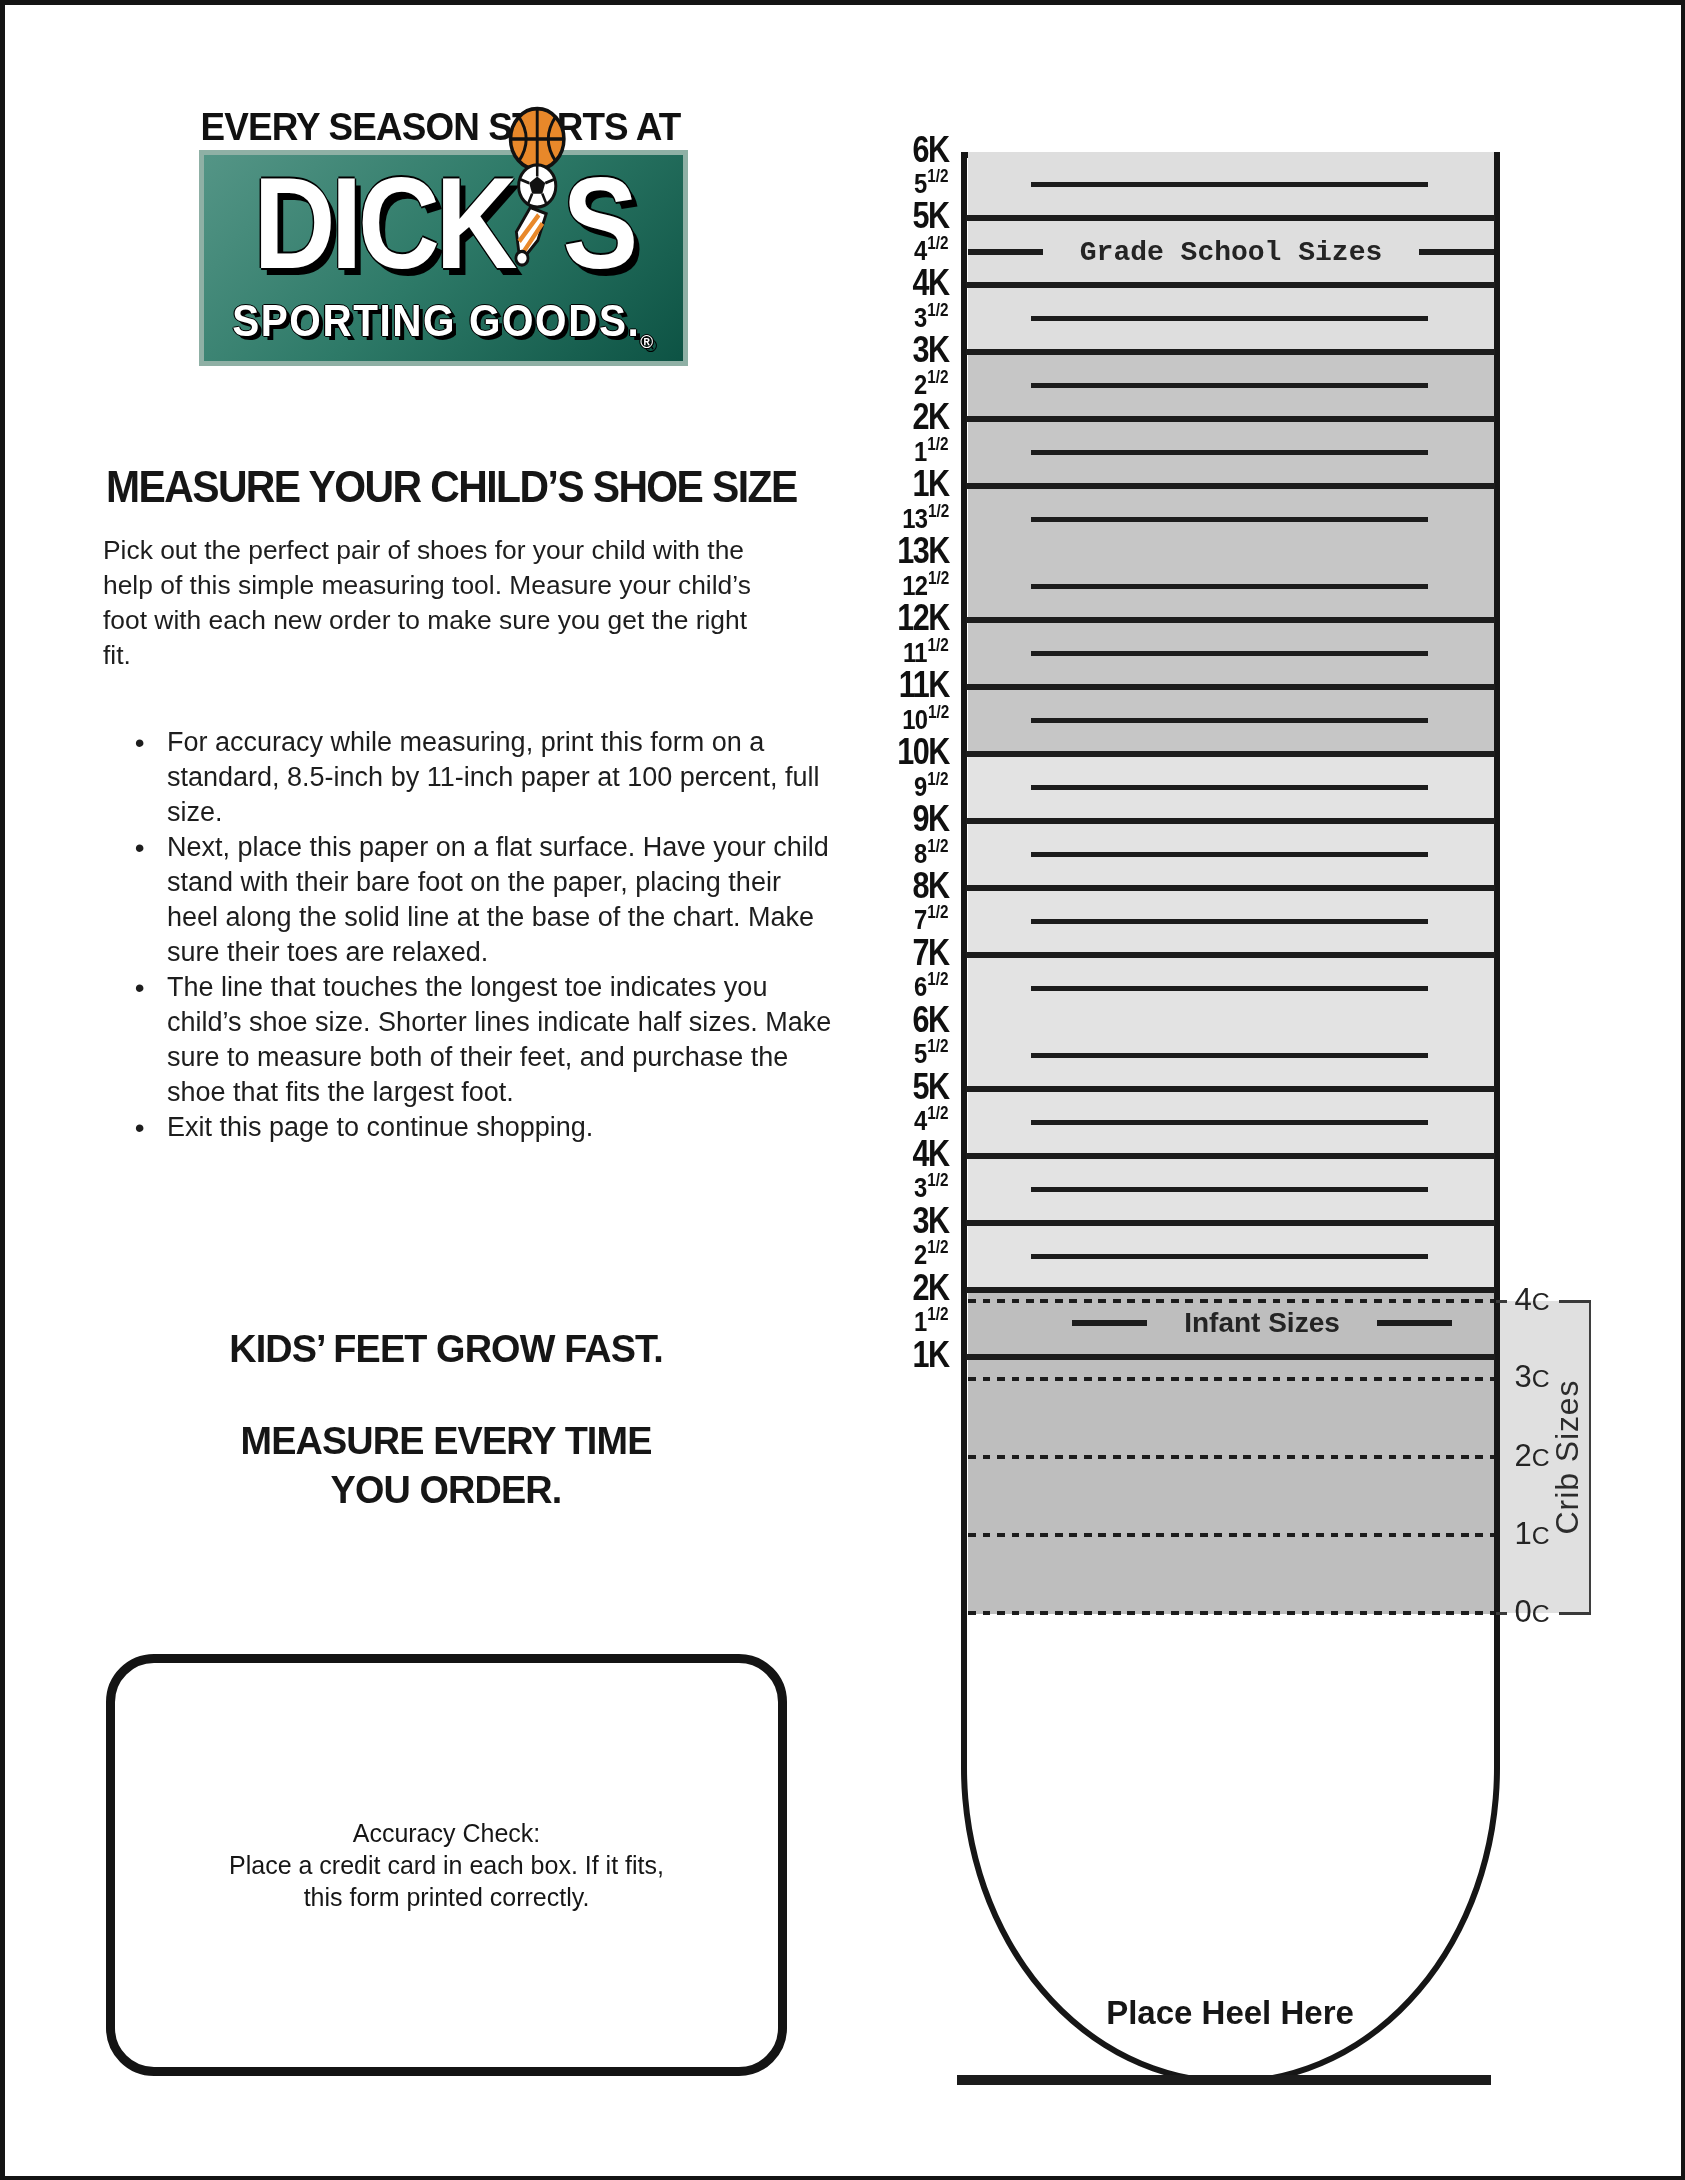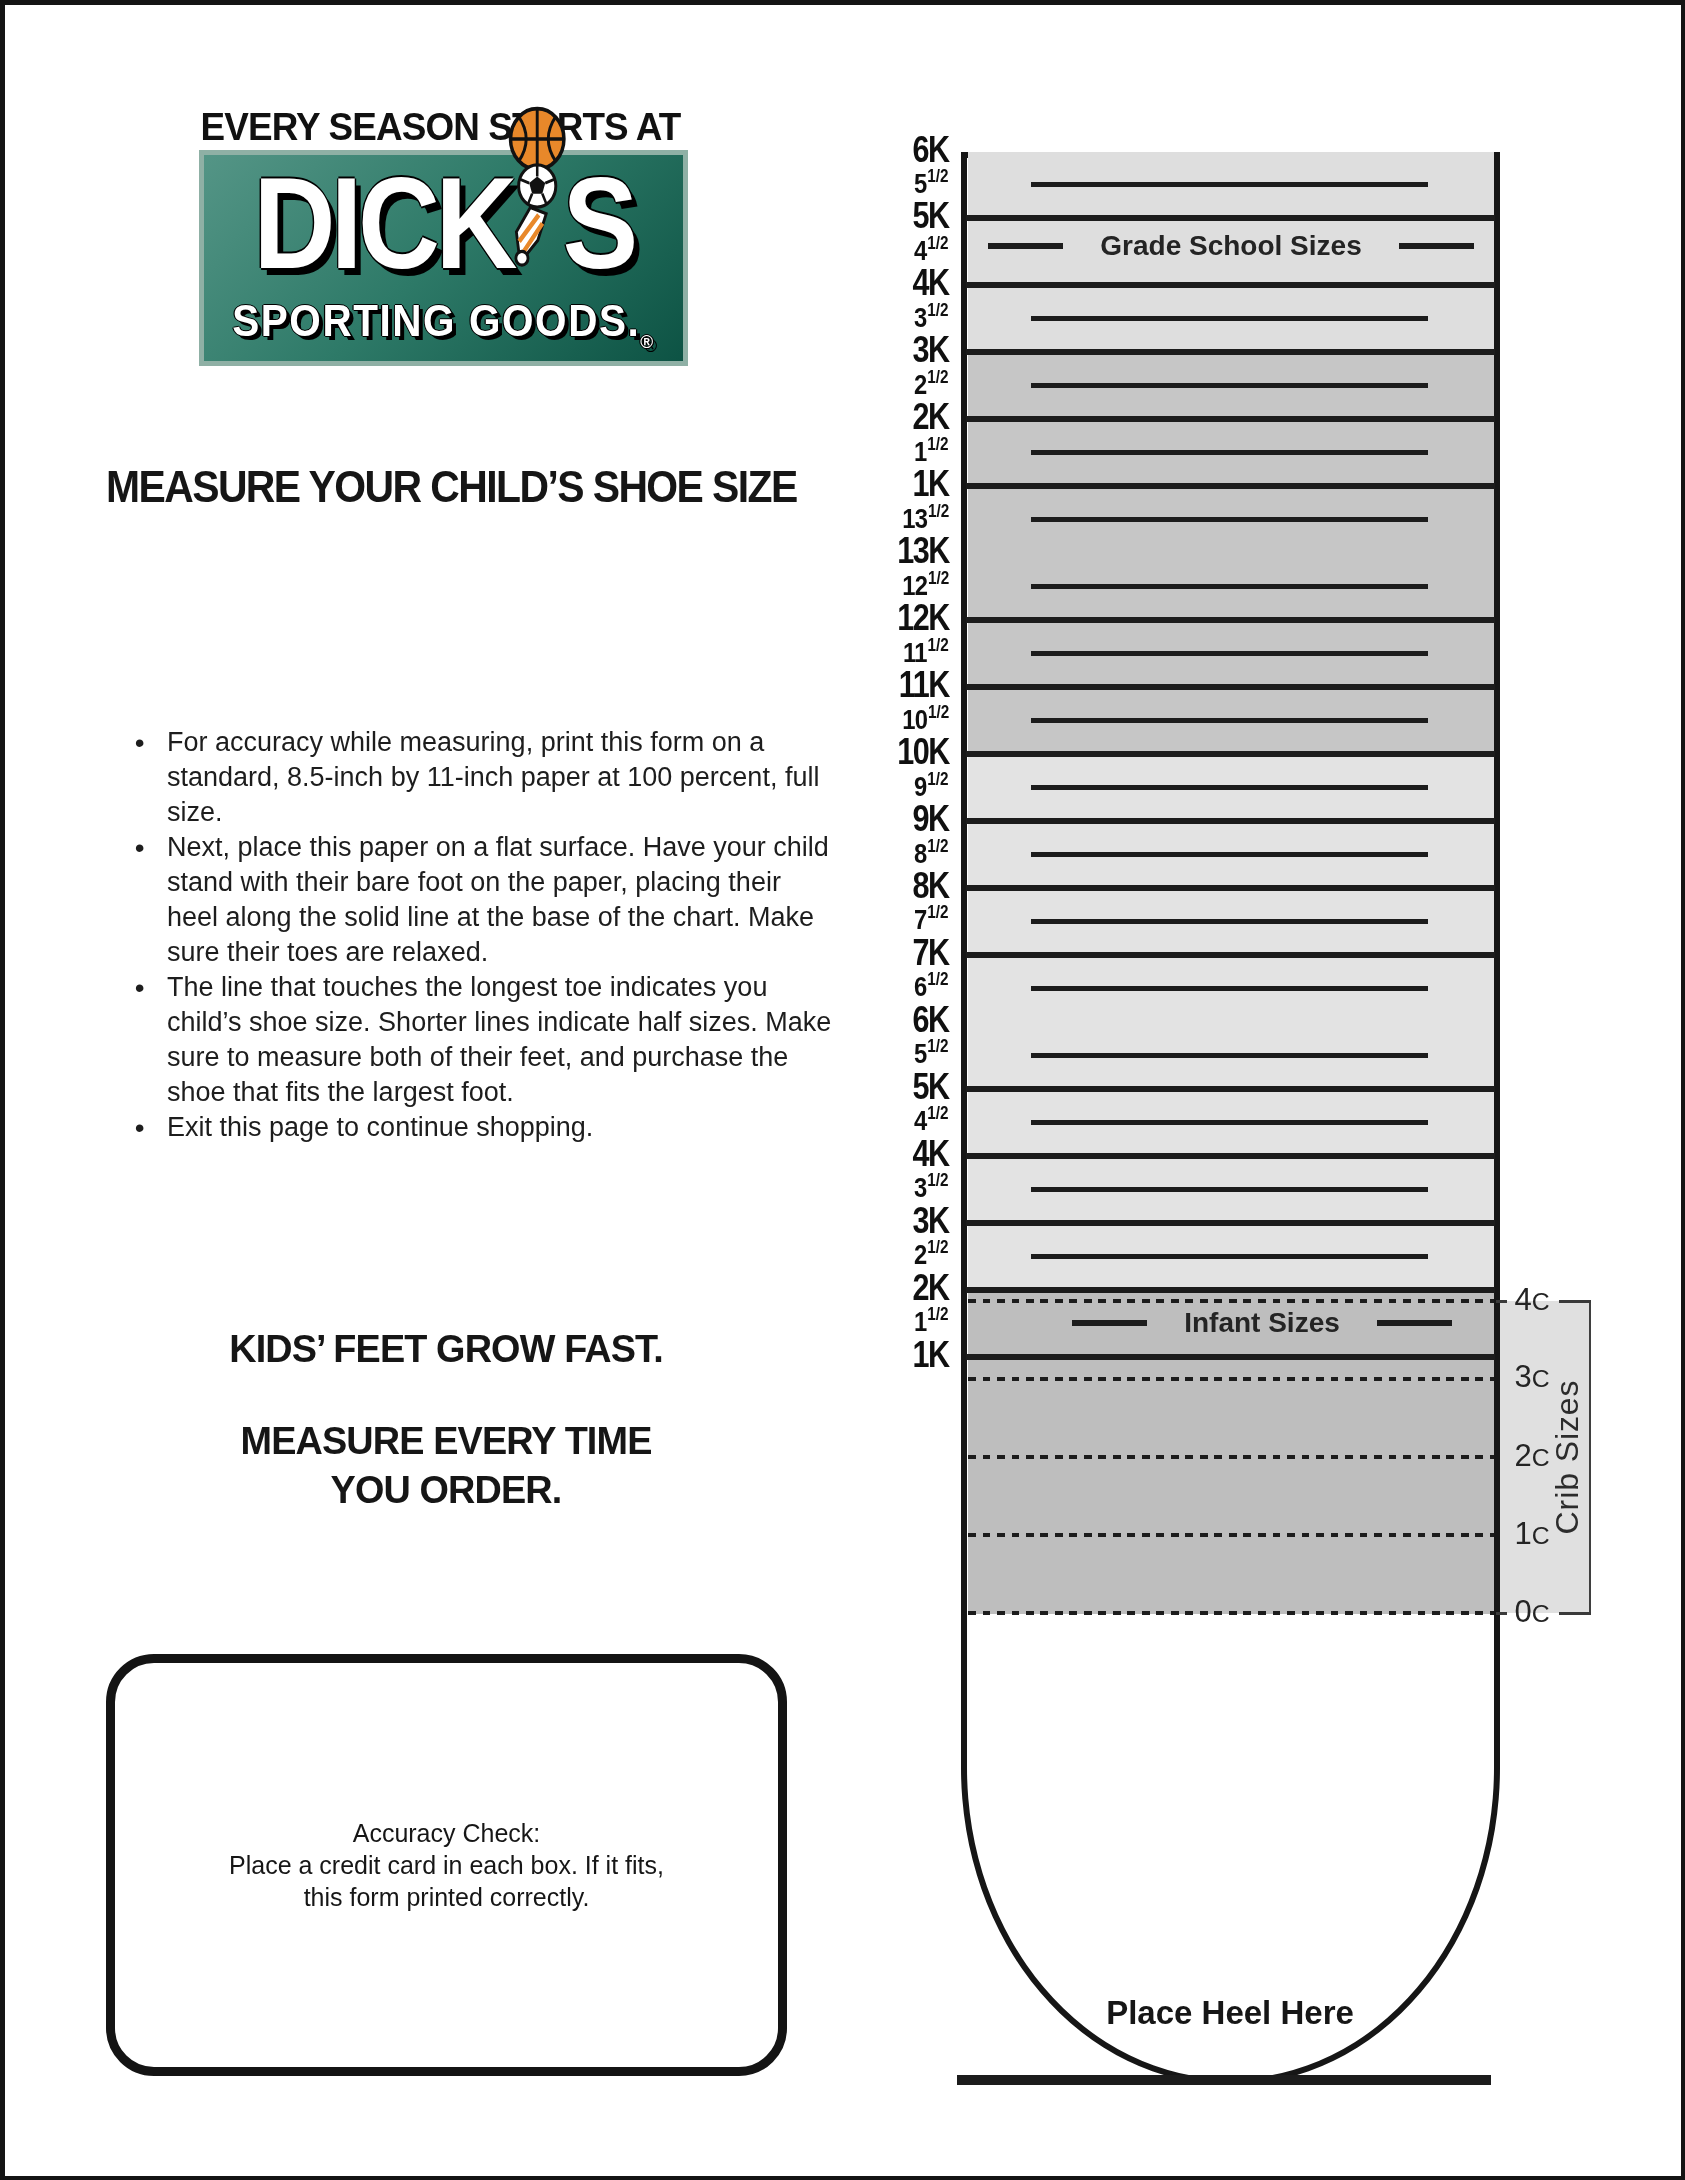--- a/index.html
+++ b/index.html
@@ -130,20 +130,21 @@
           <path d="M22 96 L66 38 M16 72 L58 22" stroke="#e8882a" stroke-width="9"></path>
           <circle cx="22" cy="104" r="13" fill="#fff" stroke="#111" stroke-width="6"></circle>
         </svg>
       </span>
         <span>S</span>
     </div>
     <div class="logo-subtitle"><span>SPORTING GOODS.</span><span class="reg">®</span></div>
   </div>
 
   <div class="main-heading">MEASURE YOUR CHILD’S SHOE SIZE</div>
+  <div class="intro-paragraph">Pick out the perfect pair of shoes for your child with the help of this simple measuring tool. Measure your child’s foot with each new order to make sure you get the right fit.</div>
   <ul class="instruction-list">
       <li>For accuracy while measuring, print this form on a standard, 8.5-inch by 11-inch paper at 100 percent, full size.</li>
       <li>Next, place this paper on a flat surface. Have your child stand with their bare foot on the paper, placing their heel along the solid line at the base of the chart. Make sure their toes are relaxed.</li>
       <li>The line that touches the longest toe indicates you child’s shoe size. Shorter lines indicate half sizes. Make sure to measure both of their feet, and purchase the shoe that fits the largest foot.</li>
       <li>Exit this page to continue shopping.</li>
     </ul>
 
   <div class="reminder-1">KIDS’ FEET GROW FAST.</div>
   <div class="reminder-2">
     <div>MEASURE EVERY TIME</div>
@@ -167,21 +168,21 @@
 <div class="band" style="top: 147px; height: 201px; background: rgb(222, 222, 222);"></div>
     <div class="band" style="top: 347px; height: 402px; background: rgb(198, 198, 198);"></div>
     <div class="band" style="top: 749px; height: 536px; background: rgb(227, 227, 227);"></div>
     <div class="band" style="top: 1285px; height: 324px; background: rgb(190, 190, 190);"></div>
     <div class="size-label" style="top: 147px;"><span class="sq"><span class="main">6K</span></span></div>
     <div class="size-label half" style="top: 180px;"><span class="sq"><span class="main">5</span><span class="frac">1/2</span></span></div>
     <div class="line-half" style="top: 177px;"></div>
     <div class="size-label" style="top: 213px;"><span class="sq"><span class="main">5K</span></span></div>
     <div class="line-full" style="top: 210px;"></div>
     <div class="size-label half" style="top: 247px;"><span class="sq"><span class="main">4</span><span class="frac">1/2</span></span></div>
-    <div class="section-row half" style="top: 224px; height: 34px;">
+    <div class="section-row half" style="top: 230px; height: 34px; font-family: Liberation Mono, monospace;">
       <span class="seg"></span>
       <span class="txt">Grade School Sizes</span>
       <span class="seg"></span>
     </div>
     <div class="size-label" style="top: 280px;"><span class="sq"><span class="main">4K</span></span></div>
     <div class="line-full" style="top: 277px;"></div>
     <div class="size-label half" style="top: 314px;"><span class="sq"><span class="main">3</span><span class="frac">1/2</span></span></div>
     <div class="line-half" style="top: 311px;"></div>
     <div class="size-label" style="top: 347px;"><span class="sq"><span class="main">3K</span></span></div>
     <div class="line-full" style="top: 344px;"></div>

